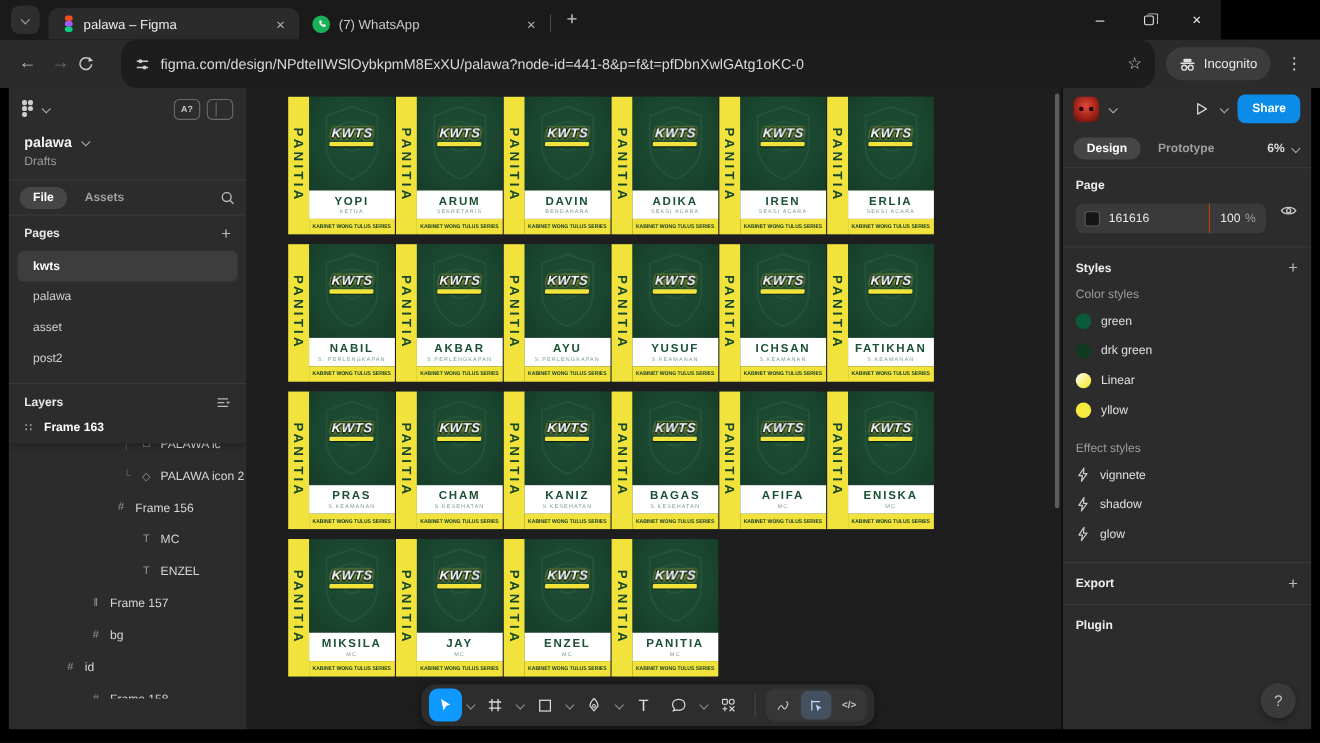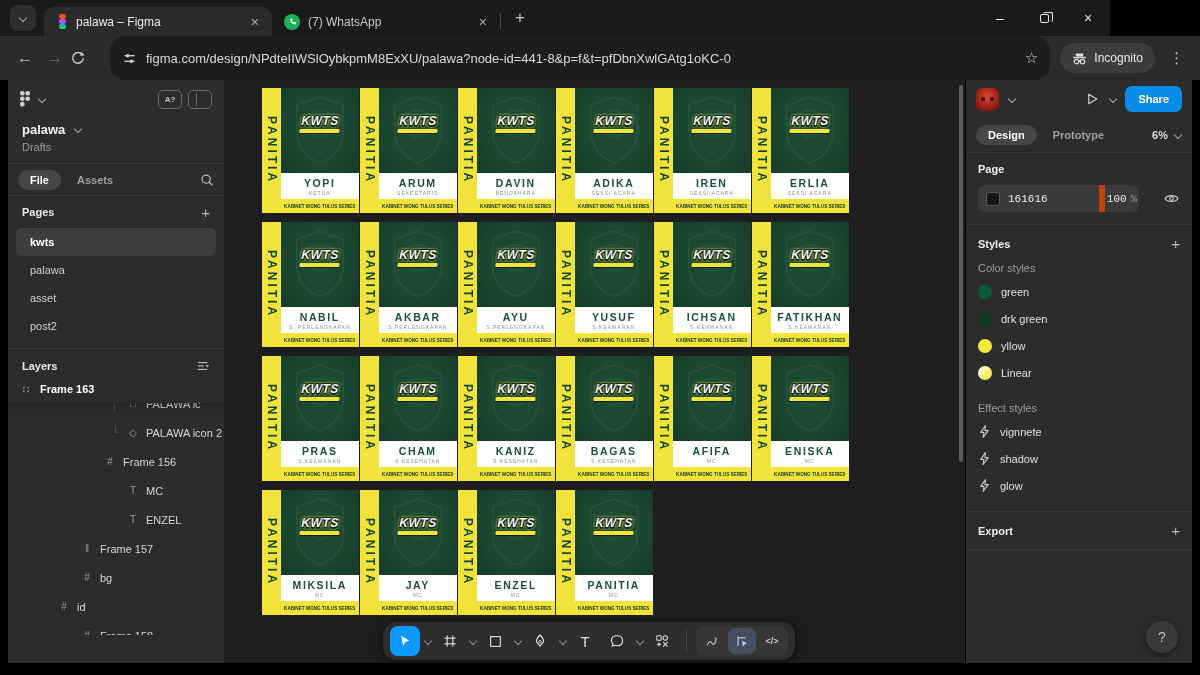--- a/index.html
+++ b/index.html
@@ -102,25 +102,25 @@
   
   #right-panel { width:226px; height:583px; background:#2c2c2c; flex:none; margin-left:1px; position:relative; font-size:11px; color:#e3e3e3; overflow:hidden; }
   .rp-toprow { height:38px; display:flex; align-items:center; padding:0 10px; gap:8px; }
   .avatar { width:23px; height:23px; border-radius:6px; background:radial-gradient(circle at 50% 38%, #e0483a 0%, #a02218 55%, #5f0e08 100%); position:relative; }
   .avatar::before { content:""; position:absolute; left:5px; top:9px; width:4px; height:4px; border-radius:50%; background:#200404; box-shadow:9px 0 0 #200404; }
   .share-btn { margin-left:auto; background:#0c8ce9; color:#fff; font-size:11px; font-weight:600; border-radius:7px; padding:7px 13px; }
   .rp-tabsrow { height:35px; display:flex; align-items:center; gap:4px; padding:0 10px; border-bottom:1px solid rgba(255,255,255,.07); }
   .zoom-ctl { margin-left:auto; display:flex; align-items:center; gap:5px; color:#dedede; font-weight:600; }
   .rp-section { padding:10px 12px 12px; border-bottom:1px solid rgba(255,255,255,.07); }
   .rp-h { font-weight:700; color:#ededed; }
-  .color-row { margin-top:10px; display:flex; align-items:center; gap:24px;font-family:Liberation Mono, monospace; }
+  .color-row { margin-top:10px; display:flex; gap:12px; }
   .color-group { flex:1; height:27px; background:#3a3a3a; border-radius:7px; display:flex; align-items:center; }
   .swatch16 { width:14px; height:14px; border-radius:3px; border:1px solid #5a5a5a; margin:0 8px; background:#161616; flex:none; }
   .hex-text { flex:1; color:#ececec; }
-  .opacity-seg { width:40px; border-left:6px solid #c2410c; height:100%; display:flex; align-items:center; justify-content:center; gap:4px; color:#ececec; }
+  .opacity-seg { width:52px; border-left:1px solid #c2410c; height:100%; display:flex; align-items:center; justify-content:center; gap:4px; color:#ececec; }
   .opacity-seg .unit { color:#9a9a9a; }
   .row-flex { display:flex; align-items:center; justify-content:space-between; }
   .rp-row40 { height:38px; display:flex; align-items:center; justify-content:space-between; padding:0 12px; border-bottom:1px solid rgba(255,255,255,.07); }
   .subhead { color:#9b9b9b; margin:10px 0 4px; }
   .style-item { height:27px; display:flex; align-items:center; gap:9px; color:#e0e0e0; }
   .swatch-circle { width:14px; height:14px; border-radius:50%; flex:none; }
   .bolt { flex:none; }
   .help-fab { position:absolute; right:14px; bottom:10px; width:32px; height:32px; border-radius:50%; background:#3a3a3a; color:#bdbdbd; font-size:14px; display:flex; align-items:center; justify-content:center; box-shadow:0 2px 6px rgba(0,0,0,.4); }
 
   svg { display:block; }
@@ -1023,26 +1023,26 @@
 
       <div class="style-item">
             <span class="swatch-circle" style="background: rgb(10, 91, 60);"></span>
             <span>green</span>
           </div>
           <div class="style-item">
             <span class="swatch-circle" style="background: rgb(15, 58, 32);"></span>
             <span>drk green</span>
           </div>
           <div class="style-item">
+            <span class="swatch-circle" style="background: linear-gradient(135deg, rgb(255, 253, 233) 10%, rgb(248, 236, 78) 75%);"></span>
+            <span>Linear</span>
+          </div>
+          <div class="style-item">
             <span class="swatch-circle" style="background: rgb(246, 233, 63);"></span>
             <span>yllow</span>
-          </div>
-          <div class="style-item">
-            <span class="swatch-circle" style="background: linear-gradient(135deg, rgb(255, 253, 233) 10%, rgb(248, 236, 78) 75%);"></span>
-            <span>Linear</span>
           </div>
         </div>
       <div class="subhead" style="margin-top:16px;">Effect styles</div>
       <div>
 
       <div class="style-item">
             <svg class="bolt" width="13" height="15" viewBox="0 0 14 16">
               <path d="M8 1.5 L3 9 H6.5 L5.5 14.5 L11 7 H7.5 Z" stroke="#c9c9c9" stroke-width="1.2" fill="none" stroke-linejoin="round"></path>
             </svg>
             <span>vignnete</span>
@@ -1059,16 +1059,19 @@
             </svg>
             <span>glow</span>
           </div>
         </div>
     </div>
 
     <div class="rp-row40">
       <span class="rp-h">Export</span>
       <span class="plus">+</span>
     </div>
+    <div class="rp-row40" style="border-bottom:none;">
+      <span class="rp-h">Plugin</span>
+    </div>
 
     <div class="help-fab">?</div>
   </div>
 </div>
 
 </body></html>

